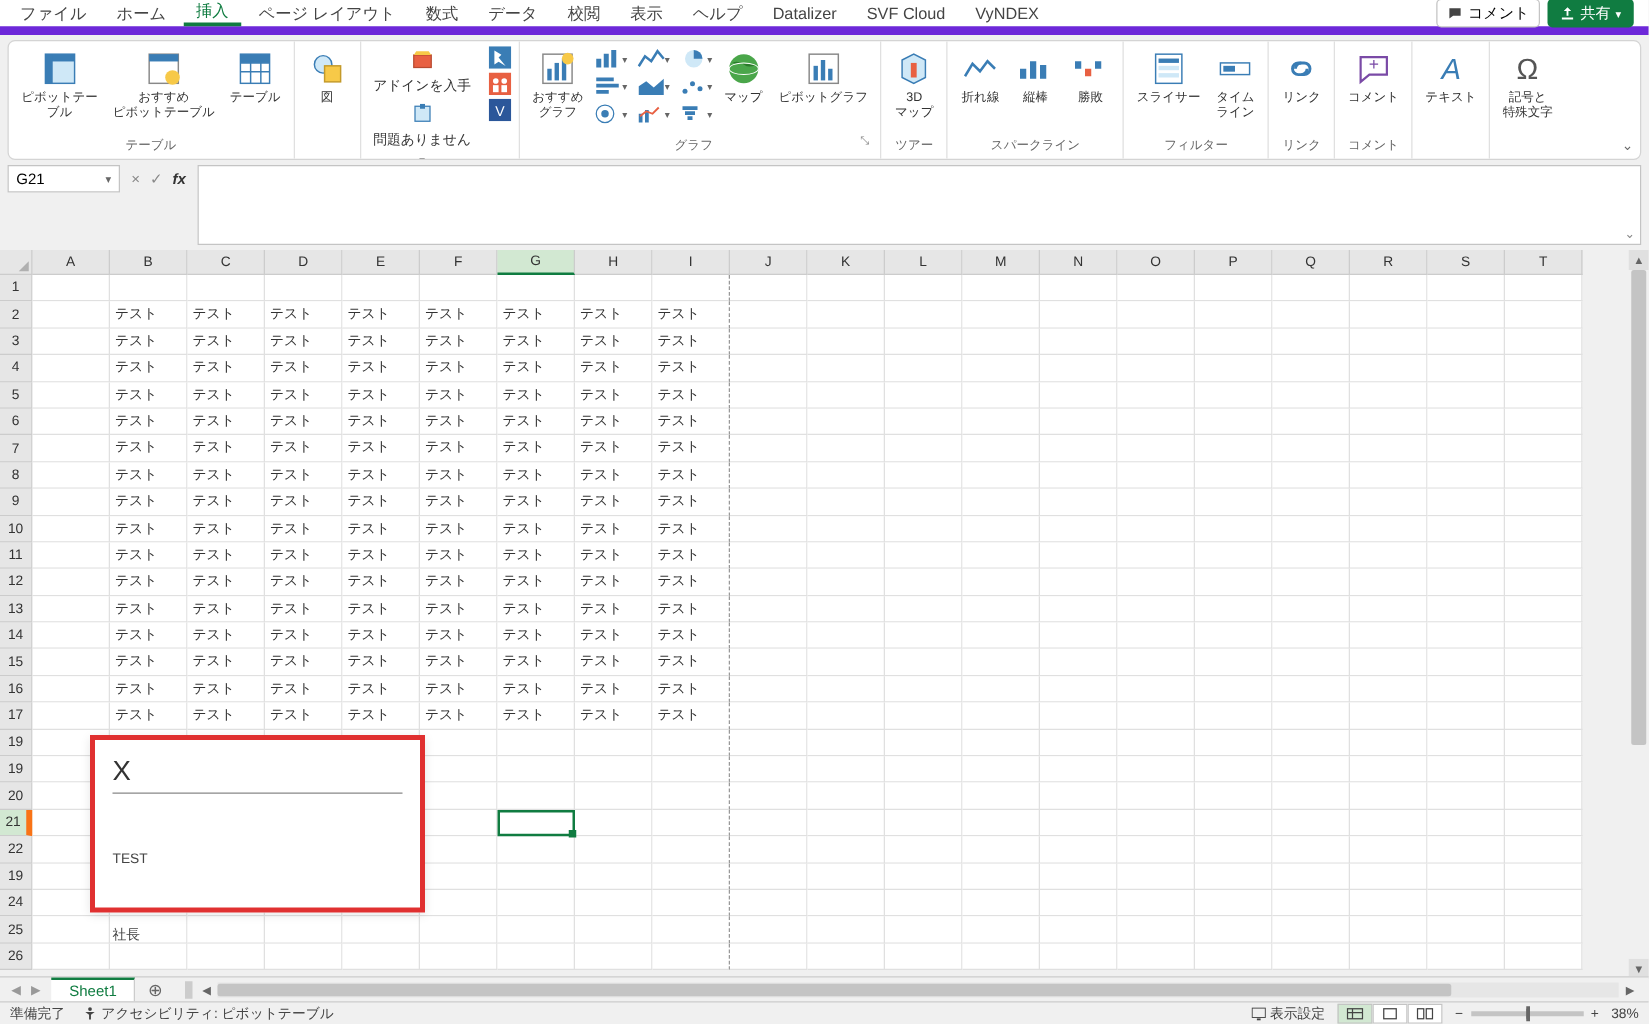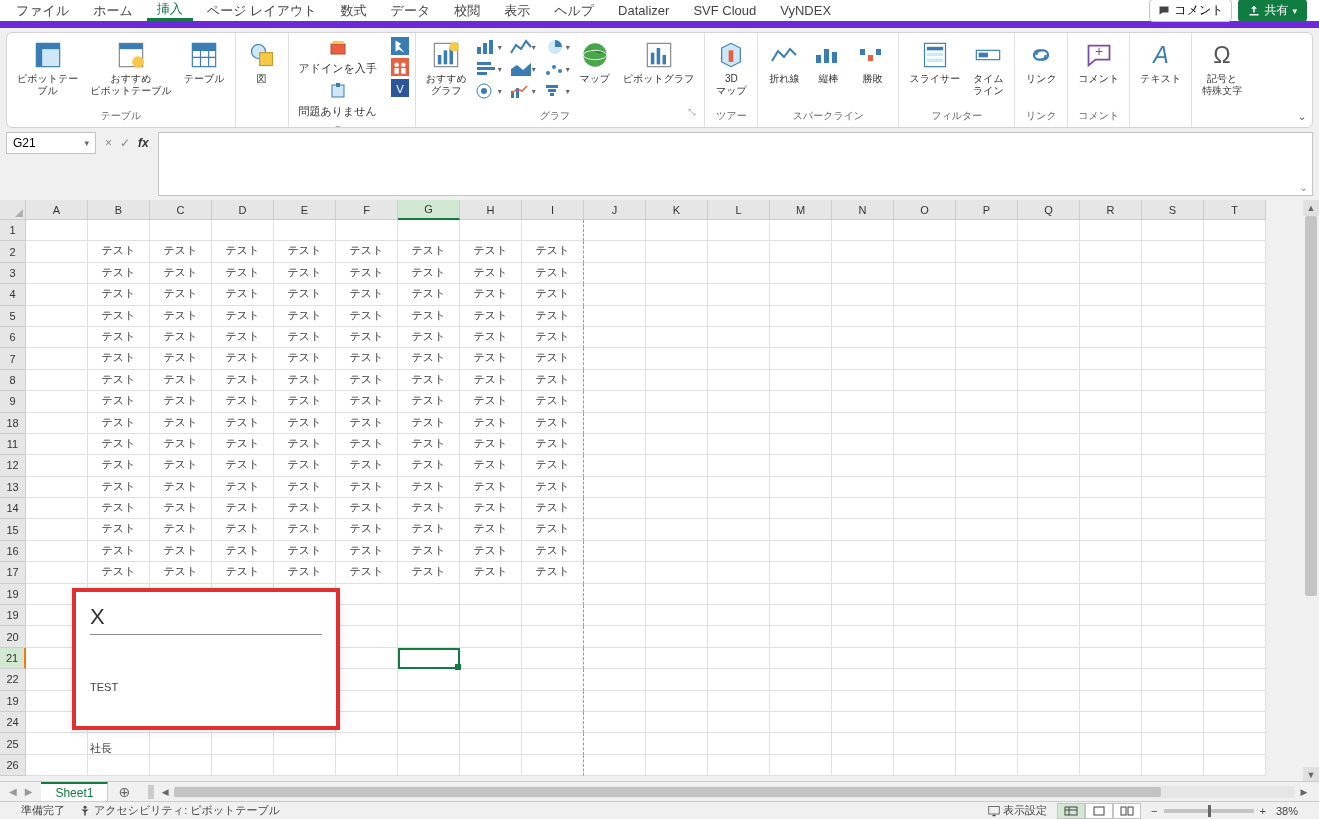--- a/index.html
+++ b/index.html
@@ -44,22 +44,22 @@
 
 .grid-container { position: relative; margin: 0 0 0 0; }
 .col-headers { display: flex; height: 20px; }
 .select-all { width: 26px; height: 20px; background: #e6e6e6; border-right: 1px solid #ccc; border-bottom: 1px solid #ccc; position:relative;}
 .select-all::after { content:''; position:absolute; right:2px; bottom:2px; width:0; height:0; border-left:8px solid transparent; border-bottom:8px solid #b0b0b0;}
 .col-h { width: 62px; height: 20px; background: #e6e6e6; border-right: 1px solid #ccc; border-bottom: 1px solid #ccc; font-size: 11px; color: #333; display: flex; align-items: center; justify-content: center; cursor:pointer;}
 .col-h.active { background: #d2e8d2; border-bottom: 2px solid #107c41;}
 .rows-area { display: flex; }
 .row-headers { display: flex; flex-direction: column; }
 .row-h { width: 26px; height: 21.4px; background: #e6e6e6; border-right: 1px solid #ccc; border-bottom: 1px solid #ccc; font-size: 11px; color: #333; display: flex; align-items: center; justify-content: center; cursor:pointer;}
-.row-h.active { background: #d2e8d2; border-right: 2px solid #f97316;}
-.cells { position: relative; text-align: center; }
+.row-h.active { background: #d2e8d2; border-right: 5px solid #f97316;}
+.cells { position: relative; }
 .cell-row { display: flex; height: 21.4px; }
 .cell { width: 62px; height: 21.4px; border-right: 1px solid #e0e0e0; border-bottom: 1px solid #e0e0e0; background: #fff; font-size: 11px; color: #333; padding: 2px 4px; overflow: hidden; white-space: nowrap; cursor:cell;}
 .cell.pagebreak-r { border-right: 1px dashed #999; }
 .active-cell { position: absolute; border: 2px solid #107c41; background: transparent; pointer-events: none; }
 .active-cell::after { content:''; position:absolute; right:-3px; bottom:-3px; width:6px; height:6px; background:#107c41;}
 
 
 .card-overlay { position: absolute; border: 4px solid #e03030; background: #fff; box-shadow: 0 2px 8px rgba(0,0,0,0.1); padding: 12px 14px; }
 .card-name { font-size: 22px; font-weight: 400; color: #333; border-bottom: 1px solid #888; padding-bottom: 4px; margin-bottom: 4px; }
 .card-line { font-size: 11px; color: #444; line-height: 1.5; margin-top: 44px; }
@@ -76,21 +76,21 @@
 .sheet-nav span { font-size: 10px; color: #999; cursor:pointer; padding:0 3px;}
 .sheet-tab { padding: 2px 14px; font-size: 12px; color: #107c41; background: #fff; border-top: 2px solid #107c41; border-right: 1px solid #ccc; cursor:pointer;}
 .add-sheet { padding: 0 10px; font-size: 14px; color: #666; cursor:pointer;}
 .hscroll { flex:1; display:flex; align-items:center; padding:0 8px;}
 .hscroll .splitter{ width:6px; height:14px; background:#ccc; margin-right:4px;}
 .hscroll .harr { width:14px; height:14px; display:flex;align-items:center;justify-content:center; font-size:9px; color:#666; cursor:pointer;}
 .hscroll .htrack { flex:1; height:12px; background:#e6e6e6; position:relative; margin:0 2px;}
 .hscroll .hthumb { position:absolute; left:0; top:1px; bottom:1px; width:88%; background:#c4c4c4; border-radius:2px; cursor:pointer;}
 
 
-.status-bar { position: absolute; bottom: 0; left: 0; right: 0; height: 18px; background: #f0f0f0; border-top: 1px solid #ccc; display: flex; align-items: center; justify-content: space-between; font-size: 11px; color: #444; padding: 0 21px;}
+.status-bar { position: absolute; bottom: 0; left: 0; right: 0; height: 18px; background: #f0f0f0; border-top: 1px solid #ccc; display: flex; align-items: center; justify-content: space-between; font-size: 11px; color: #444; padding: 0 8px;}
 .status-left { display:flex; gap:14px; align-items:center;}
 .status-right { display: flex; align-items: center; gap: 10px;}
 .view-btns { display:flex; gap:0;}
 .view-btn { width:28px; height:16px; border:1px solid #c4c4c4; display:flex; align-items:center; justify-content:center; cursor:pointer; background:#fff;}
 .view-btn.active { background:#d2e8d2;}
 .zoom-slider { display:flex; align-items:center; gap:6px;}
 .zoom-track { width:90px; height:4px; background:#c4c4c4; position:relative;}
 .zoom-thumb { position:absolute; left:44px; top:-4px; width:3px; height:12px; background:#666; cursor:pointer;}
 .zoom-tick { position:absolute; left:44px; top:-2px; width:1px; height:8px; background:#888;}
 
@@ -537,21 +537,21 @@
     <div class="row-headers" id="rowheaders">
         <div class="row-h">1</div>
         <div class="row-h">2</div>
         <div class="row-h">3</div>
         <div class="row-h">4</div>
         <div class="row-h">5</div>
         <div class="row-h">6</div>
         <div class="row-h">7</div>
         <div class="row-h">8</div>
         <div class="row-h">9</div>
-        <div class="row-h">18</div>
+        <div class="row-h">10</div>
         <div class="row-h">11</div>
         <div class="row-h">12</div>
         <div class="row-h">13</div>
         <div class="row-h">14</div>
         <div class="row-h">15</div>
         <div class="row-h">16</div>
         <div class="row-h">17</div>
         <div class="row-h">19</div>
         <div class="row-h">19</div>
         <div class="row-h">20</div>

